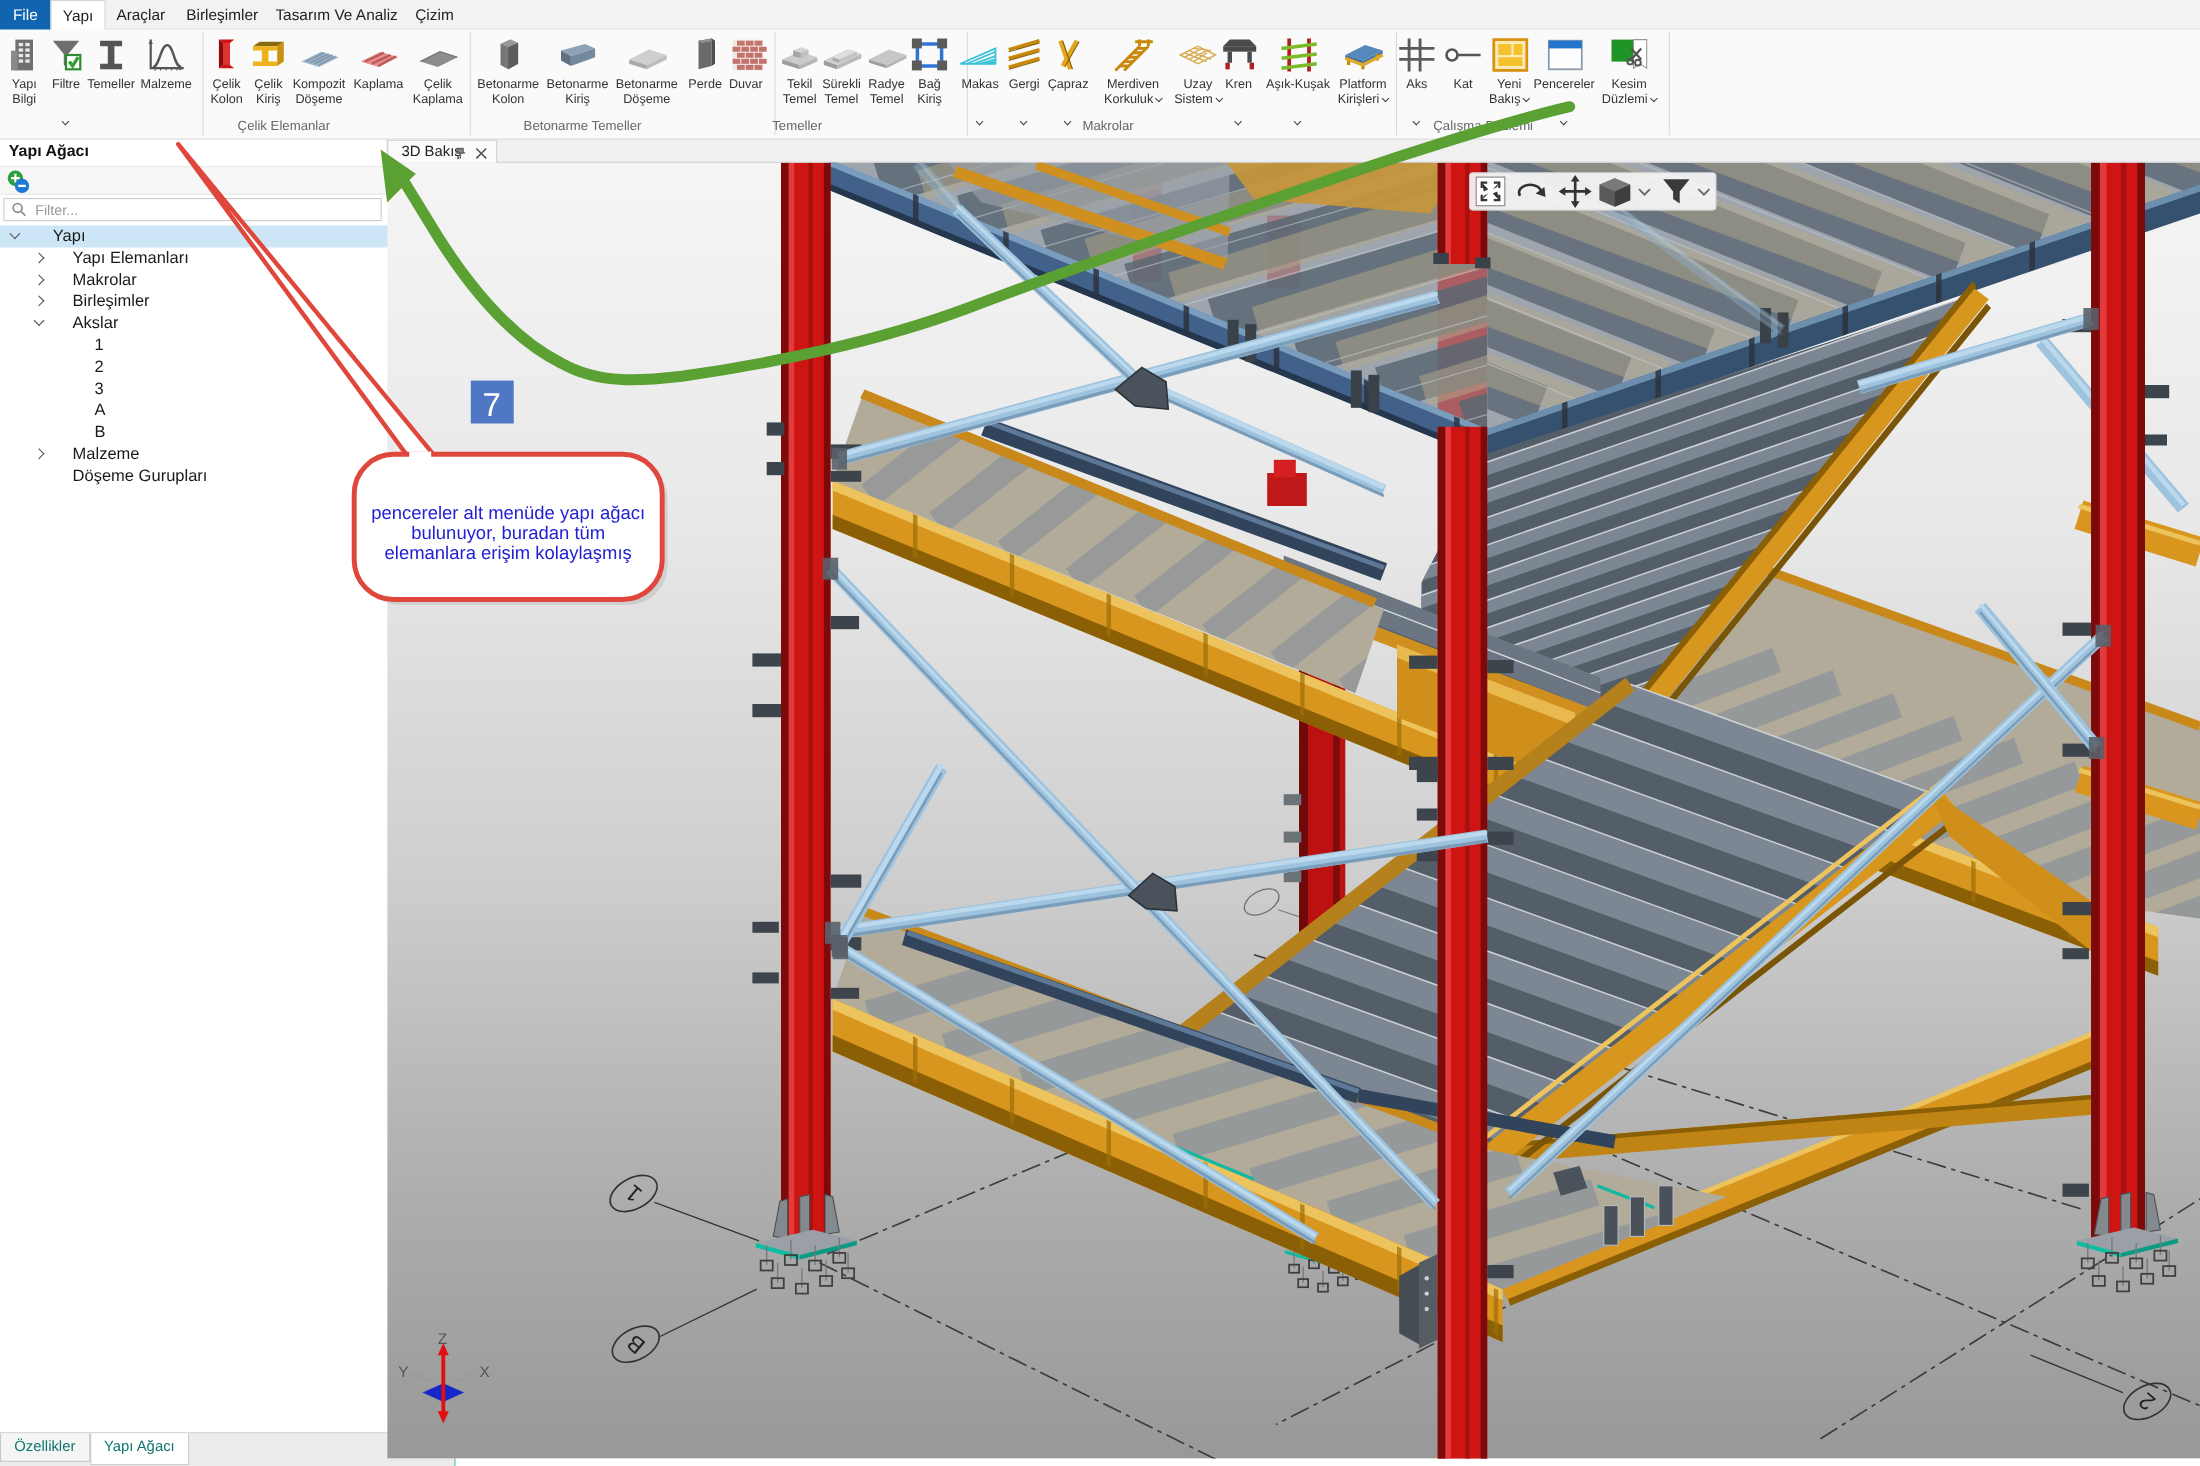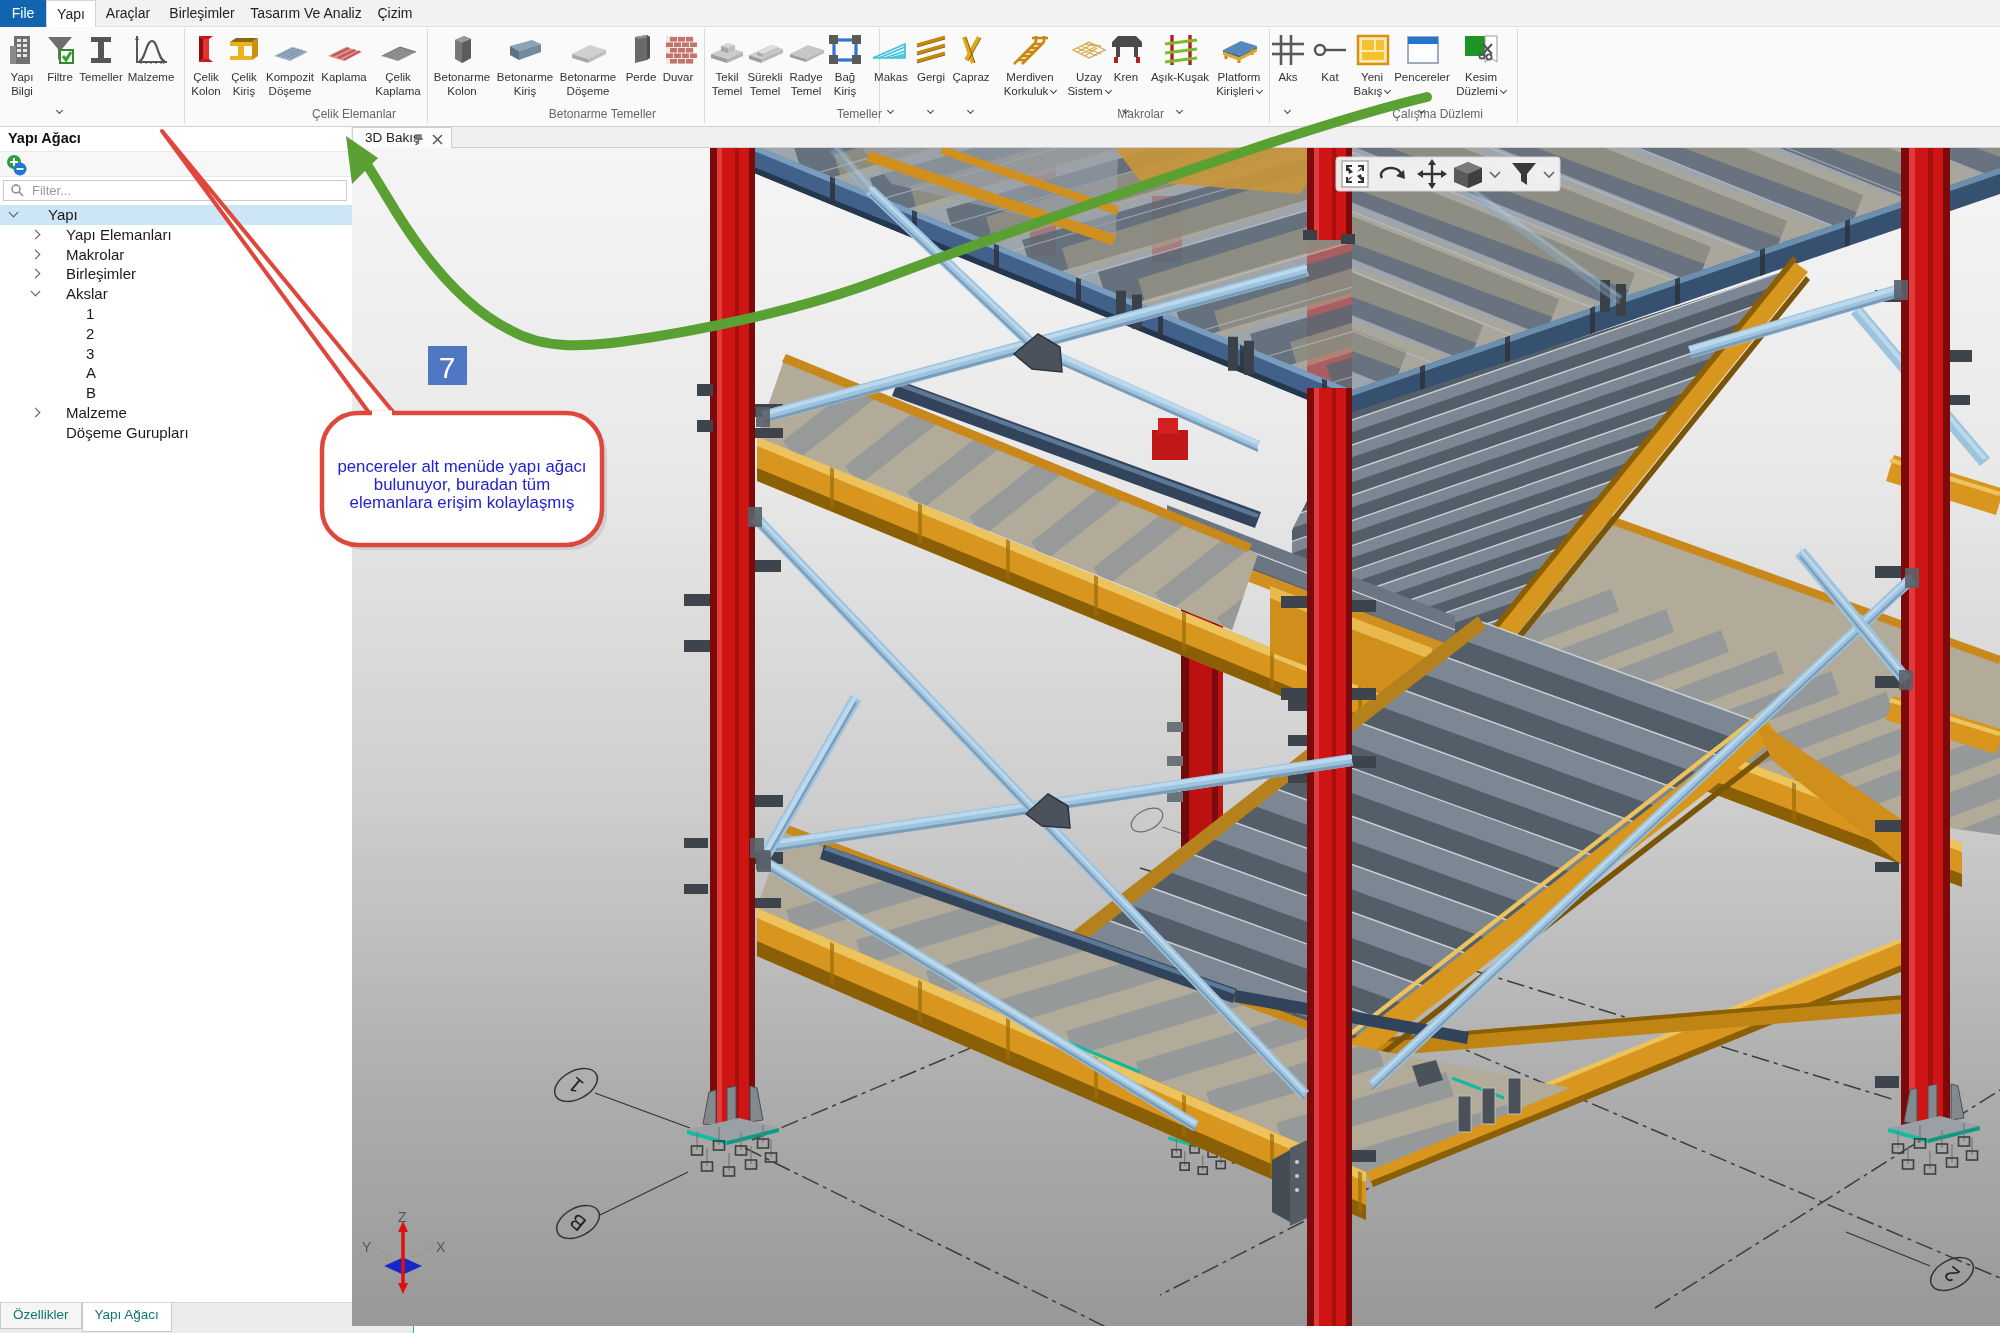--- a/index.html
+++ b/index.html
@@ -3,21 +3,21 @@
 *{margin:0;padding:0;box-sizing:border-box}
 html,body{width:2000px;height:1333px;overflow:hidden;background:#fff;
  font-family:"Liberation Sans",sans-serif;-webkit-font-smoothing:antialiased}
 #tabrow{position:absolute;left:0;top:0;width:2000px;height:27px;background:#f2f2f2;border-bottom:1px solid #e0e0e0}
 #filebtn{position:absolute;left:0;top:0;width:46px;height:27px;background:#1165b0;color:#fff;
  font-size:14px;text-align:center;line-height:27px}
 .rtab{position:absolute;top:0;height:27px;font-size:14px;color:#222;text-align:center;line-height:27px}
 .rtab.active{background:#fff;border:1px solid #d5d5d5;border-bottom:none}
 #ribbonbody{position:absolute;left:0;top:27px;width:2000px;height:100px;background:#fafafa;border-bottom:1px solid #d1d1d1}
 .rsep{position:absolute;top:2px;height:94px;width:1px;background:#dadada}
-.rgrp{position:absolute;top:80px;width:180px;text-align:right;font-size:12px;color:#666}
+.rgrp{position:absolute;top:80px;width:180px;text-align:left;font-size:12px;color:#666}
 .rbtn{position:absolute;top:3px;height:92px;text-align:center}
 .ricon{height:38px;display:flex;align-items:flex-end;justify-content:center}
 .rlab{font-size:11.5px;color:#333;line-height:13.5px;margin-top:3px;white-space:nowrap}
 .chv{display:inline-block;width:5px;height:5px;border-right:1.3px solid #444;border-bottom:1.3px solid #444;transform:rotate(45deg)}
 .chv.below{position:absolute;left:50%;margin-left:-3px;bottom:9px}
 .chv.inl{margin-left:3px;margin-bottom:2px}
 #leftpanel{position:absolute;left:0;top:127px;width:414px;height:1206px;background:#fff;border-right:1px solid #14b8a6}
 #ptitle{position:absolute;left:0;top:0;width:100%;height:24px;font-size:14.5px;padding:3px 8px;color:#111}
 #pin{position:absolute;right:30px;top:5px}
 #pclose{position:absolute;right:8px;top:6px}

